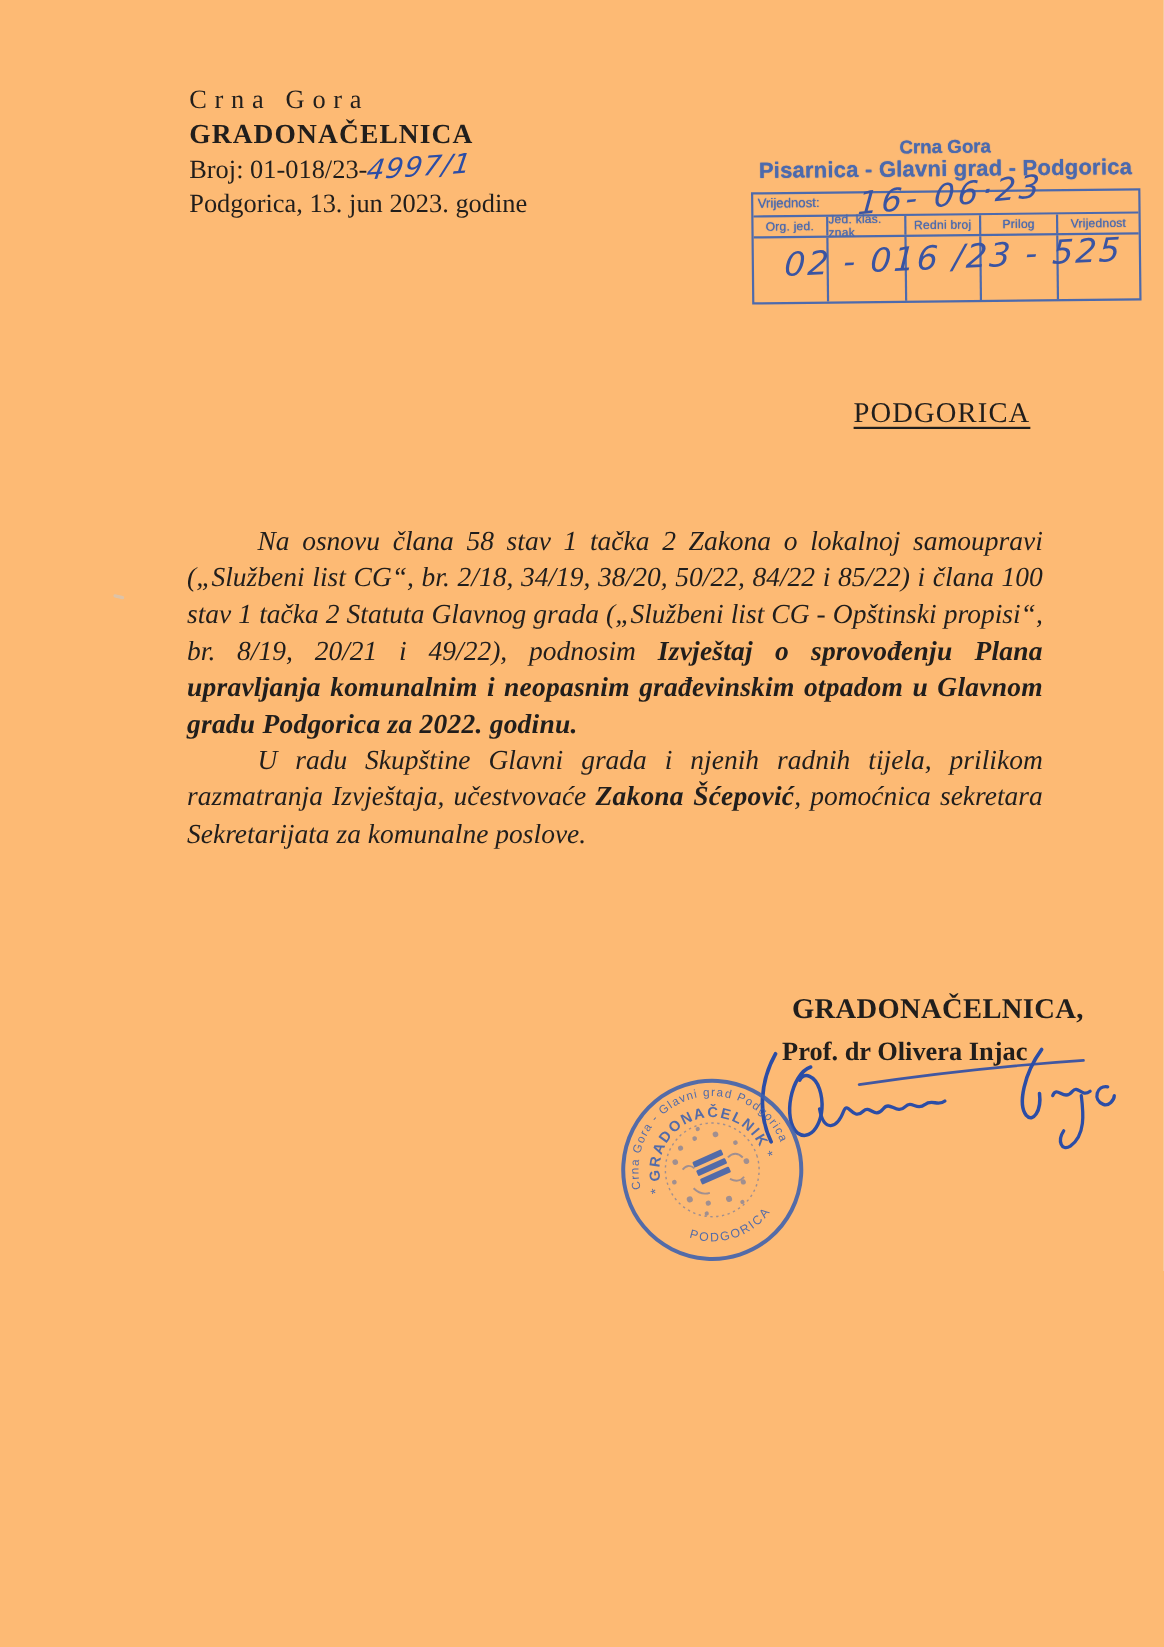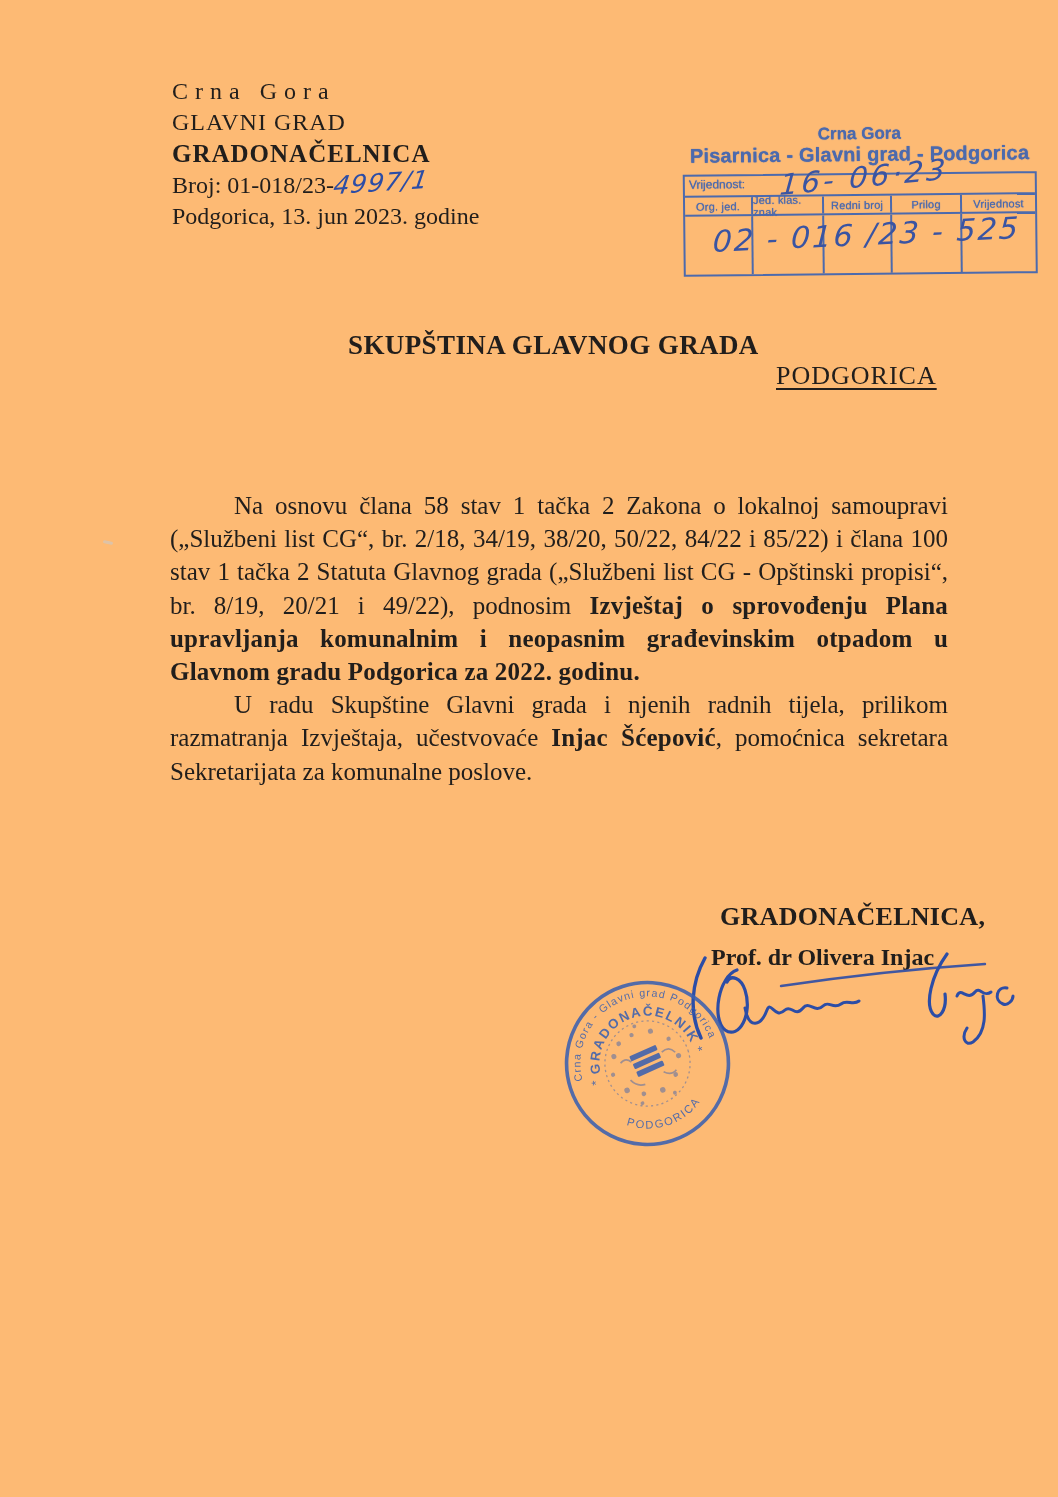--- a/index.html
+++ b/index.html
@@ -42,21 +42,21 @@
   .rs-head .rs-cell{height:17px;font-size:11px;letter-spacing:0.2px;}
   .rs-entry .rs-cell{height:58px;}
   .c1{width:66px;text-align:right;} .c2{width:69px;} .c3{width:66px;} .c4{width:68px;} .c5{flex:1;}
   .rs-date-hand{position:absolute;left:98px;top:36px;font-size:29px;letter-spacing:3px;transform:skewX(-10deg) rotate(-5deg);}
   .rs-entry-hand{position:absolute;left:30px;top:93px;font-size:30px;letter-spacing:2px;transform:skewX(-6deg) rotate(-2deg);white-space:nowrap;}
   
   .addr1{position:absolute;left:348px;top:330px;font-size:27px;font-weight:bold;letter-spacing:0.4px;}
   .addr2{position:absolute;left:776px;top:361px;font-size:26px;letter-spacing:1px;
          text-decoration:underline;text-underline-offset:4px;text-decoration-thickness:2px;}
   
-  .bodytext{position:absolute;left:170px;top:489px;width:778px;font-size:25px;line-height:33.2px;text-align:justify;}
+  .bodytext{position:absolute;left:170px;top:476px;width:778px;font-size:25px;line-height:33.2px;text-align:justify;font-style:italic;}
   .bodytext p{margin:0;text-indent:64px;}
   .bodytext b{letter-spacing:0.2px;}
   
   .sig-title{position:absolute;left:700px;top:902px;font-size:26px;font-weight:bold;letter-spacing:0.3px;margin-left:20px;}
   .sig-name{position:absolute;left:711px;top:944px;font-size:24px;font-weight:bold;}
   .sig-svg{position:absolute;left:685px;top:938px;}
   .sig-svg path{stroke:var(--hand-blue);fill:none;stroke-linecap:round;stroke-linejoin:round;}
   
   .seal-svg{position:absolute;left:541px;top:957px;color:var(--seal-blue);opacity:0.88;}
   .seal-svg text{fill:currentColor;font-family:"Liberation Sans",sans-serif;}
@@ -68,21 +68,20 @@
   .seal-star{font-size:12px;}
   .artifact{position:absolute;left:103px;top:541px;width:10px;height:3px;background:#c9c9c9;opacity:0.6;border-radius:2px;transform:rotate(12deg);}
 </style>
 </head>
 <body>
 
 <div class="page">
 
   <div class="sender">
     <div class="country">Crna Gora</div>
-    <div class="admin">GLAVNI GRAD</div>
     <div class="office">GRADONAČELNICA</div>
     <div>
       <span>Broj: 01-018/23-</span><span class="hand ref-hand">4997/1</span>
     </div>
     <div>Podgorica, 13. jun 2023. godine</div>
   </div>
 
   <div class="rstamp">
     <div class="rs-line1 t">Crna Gora</div>
     <div class="rs-line2 t">Pisarnica - Glavni grad - Podgorica</div>
@@ -102,26 +101,25 @@
         <div class="rs-cell c2"></div>
         <div class="rs-cell c3"></div>
         <div class="rs-cell c4"></div>
         <div class="rs-cell c5"></div>
       </div>
     </div>
     <div class="hand rs-date-hand">16- 06·23</div>
     <div class="hand rs-entry-hand">02 - 016 /23 -  525</div>
   </div>
 
-  <div class="addr1">SKUPŠTINA GLAVNOG GRADA</div>
   <div class="addr2">PODGORICA</div>
 
   <div class="bodytext">
     <p><span>Na osnovu člana 58 stav 1 tačka 2 Zakona o lokalnoj samoupravi („Službeni list CG“, br. 2/18, 34/19, 38/20, 50/22, 84/22 i 85/22)  i člana  100 stav 1 tačka 2 Statuta Glavnog grada („Službeni list CG - Opštinski propisi“, br. 8/19, 20/21 i 49/22), podnosim </span><b>Izvještaj o sprovođenju Plana upravljanja komunalnim i neopasnim građevinskim otpadom u Glavnom gradu Podgorica za 2022. godinu.</b></p>
-    <p><span>U radu Skupštine Glavni grada i njenih radnih tijela, prilikom razmatranja Izvještaja, učestvovaće </span><b>Injac Šćepović</b><span>, pomoćnica sekretara Sekretarijata za komunalne poslove.</span></p>
+    <p><span>U radu Skupštine Glavni grada i njenih radnih tijela, prilikom razmatranja Izvještaja, učestvovaće </span><b>Zakona Šćepović</b><span>, pomoćnica sekretara Sekretarijata za komunalne poslove.</span></p>
   </div>
 
   <div class="sig-title">GRADONAČELNICA,</div>
   <div class="sig-name">Prof. dr Olivera Injac</div>
 
   <svg class="sig-svg" width="335" height="112" viewBox="0 0 335 112" role="img" aria-label="Olivera Injac">
     <path d="M 20 20 C 6 45 4 75 16 100" stroke-width="3.4"></path>
     <path d="M 52 32 C 34 38 26 80 40 92 C 54 102 68 76 60 52 C 56 40 46 36 42 44" stroke-width="3.2"></path>
     <path d="M 60 70 C 64 92 76 88 82 72 C 86 62 90 82 100 72 C 106 66 110 80 118 70 C 124 62 130 76 138 68 C 144 62 148 72 156 66 C 162 61 168 68 174 63" stroke-width="3"></path>
     <path d="M 96 48 C 150 40 210 32 300 26" stroke-width="2.4" opacity="0.9"></path>

